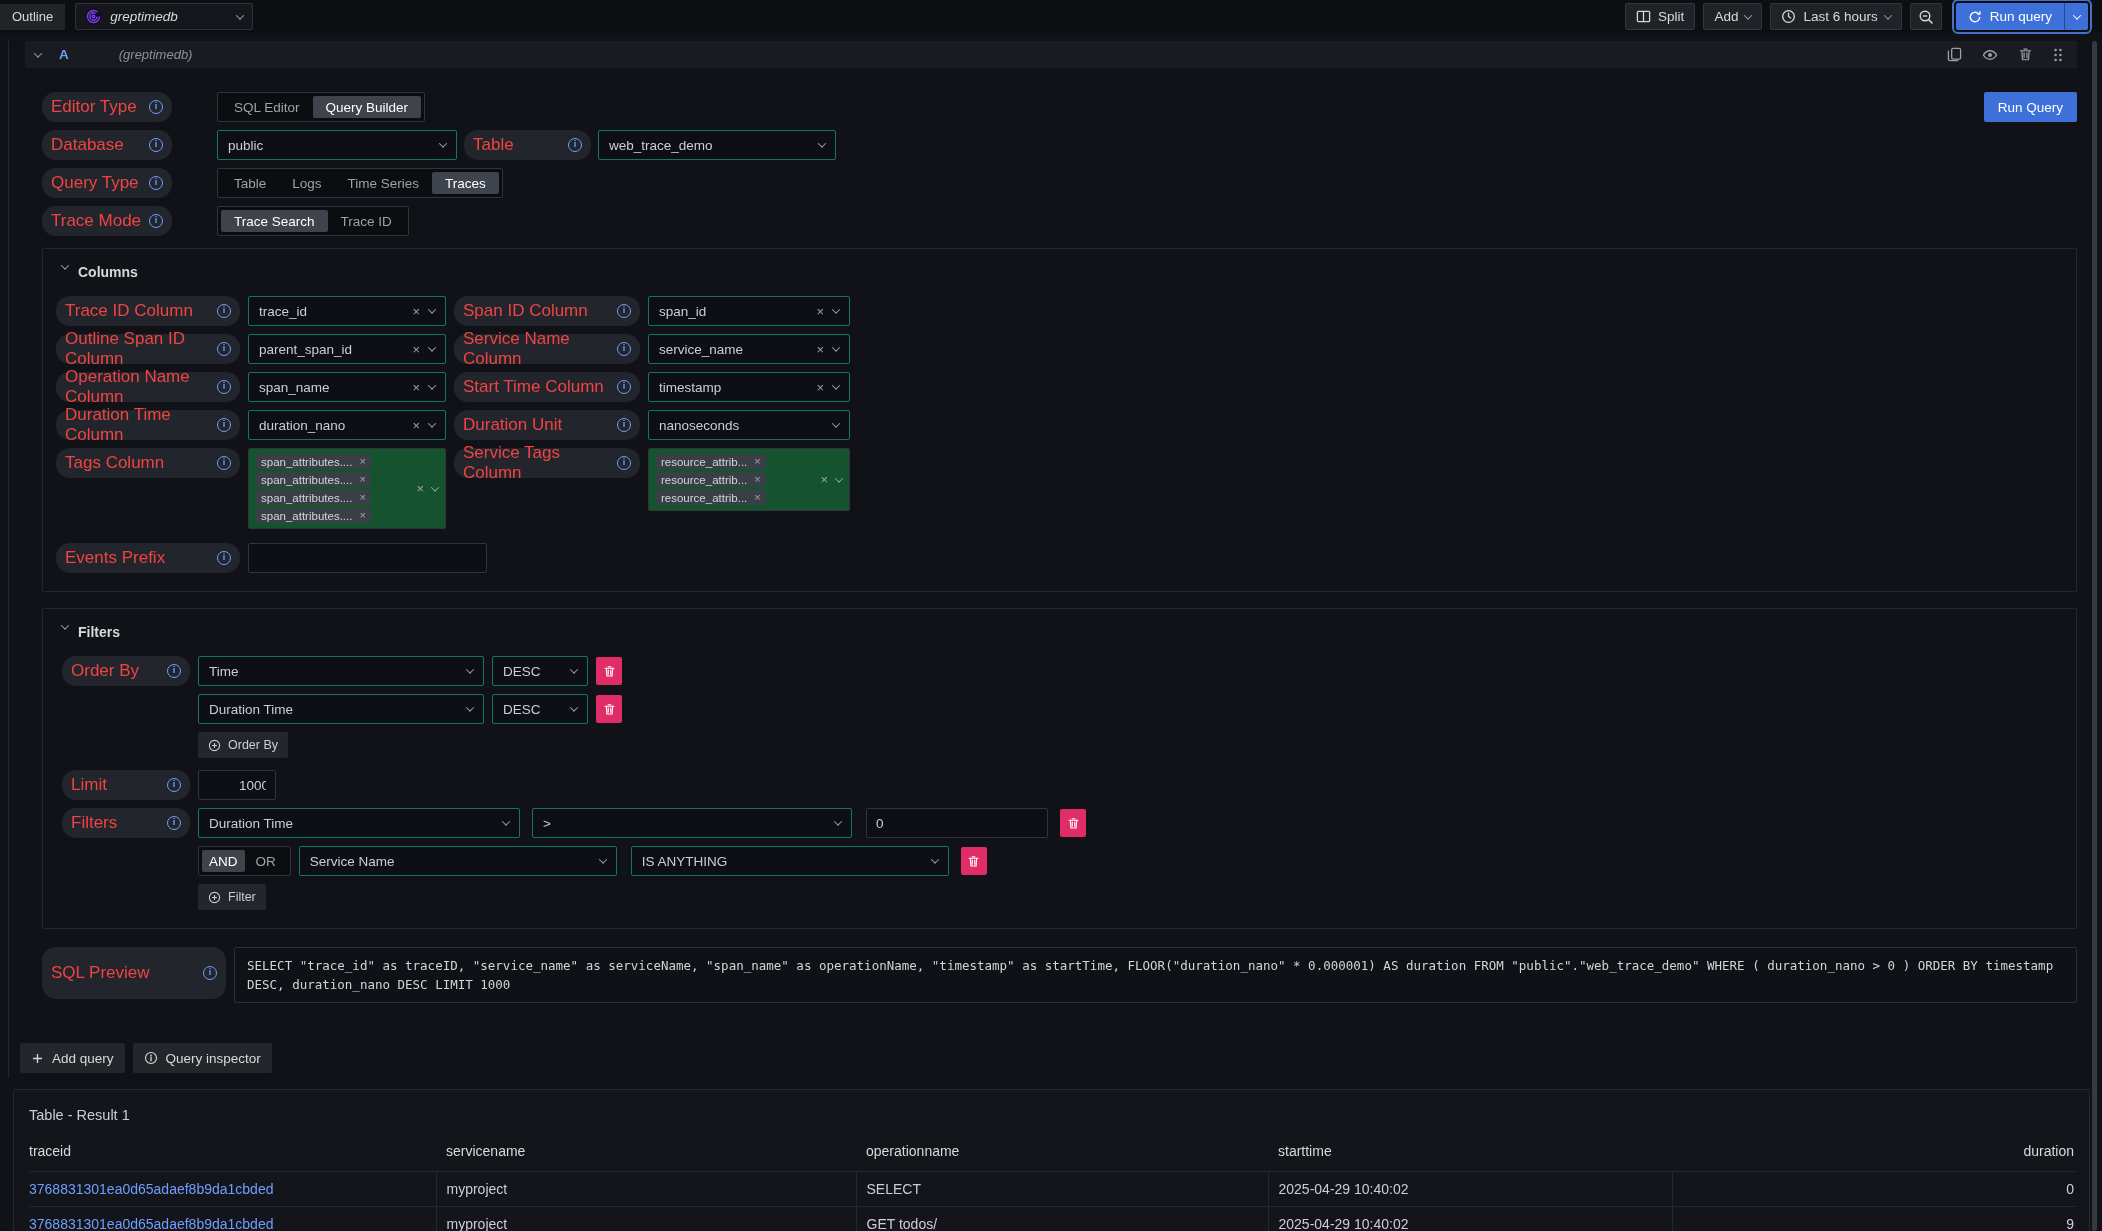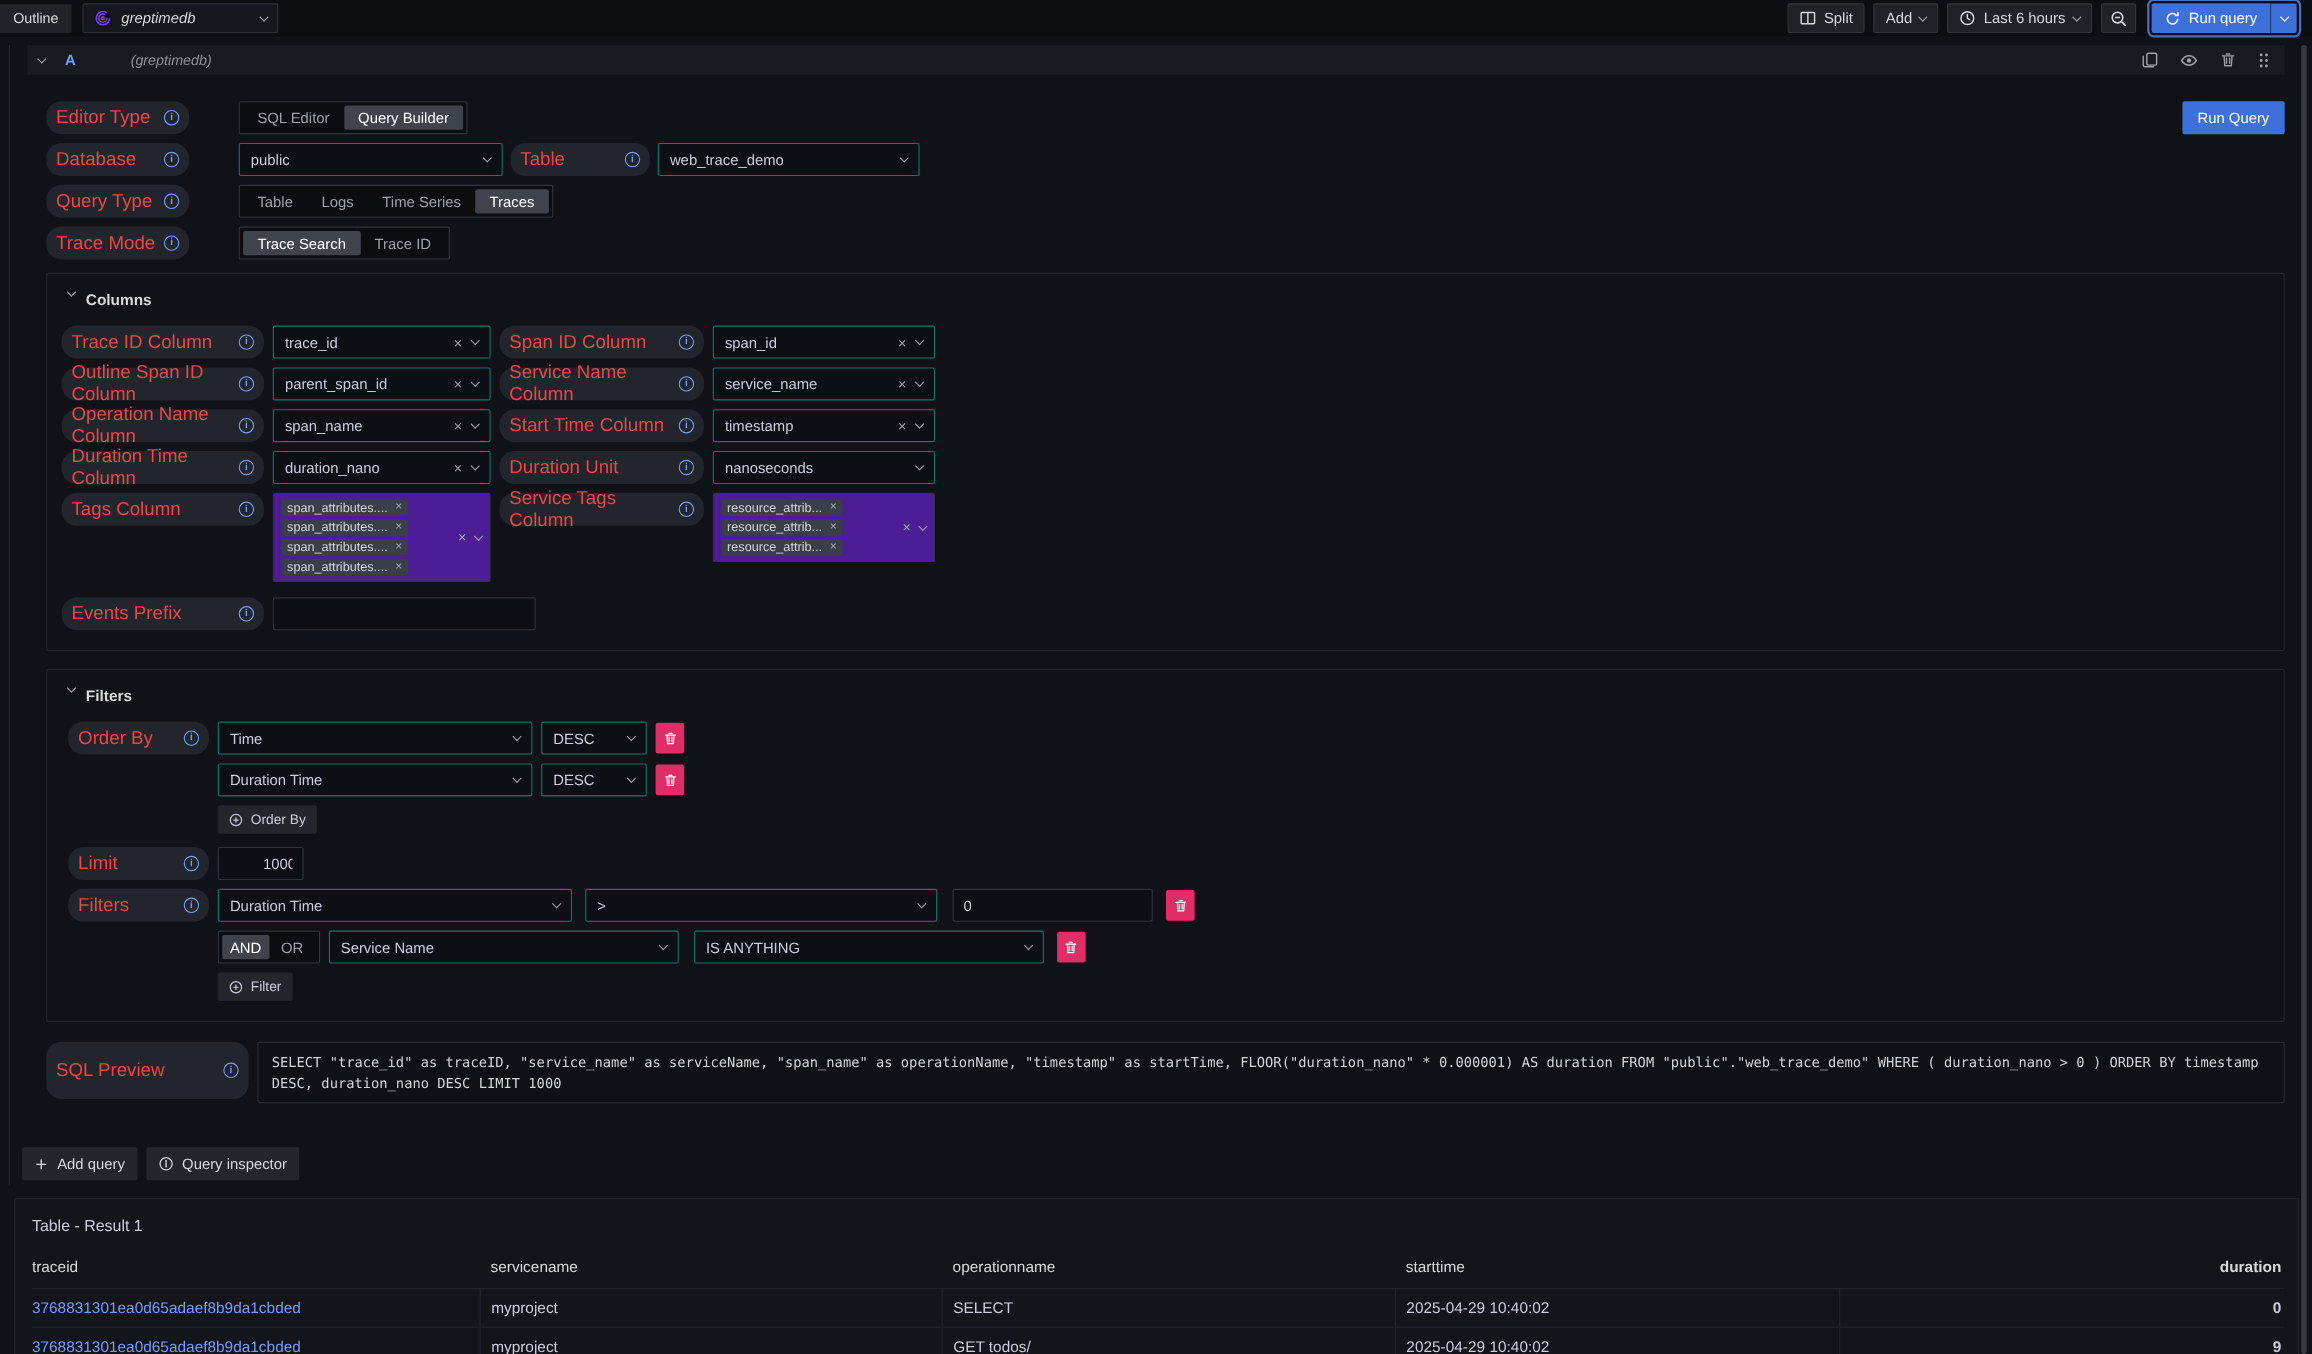--- a/index.html
+++ b/index.html
@@ -45,21 +45,21 @@
   .inp { height:30px; background:#0d0f14; border:1px solid #2f343d; border-radius:2px; color:#ccccdc; font-size:13.5px; padding:0 9px; font-family:inherit; }
 
   .rgroup { display:inline-flex; background:#0c0d11; border:1px solid #2f343d; border-radius:2px; padding:3px; height:30px; }
   .ropt { display:flex; align-items:center; padding:0 13px; border-radius:2px; color:#9fa1a8; font-size:13.5px; cursor:pointer; white-space:nowrap; }
   .ropt.on { background:#3e434c; color:#fff; font-weight:500; }
 
   .fieldset { border:1px solid #25272e; border-radius:2px; margin:12px 0 0 0; padding:13px 16px 18px 13px; }
   .fs-head { display:flex; gap:10px; margin:2px 0 16px 6px; color:#d8d9da; font-size:14px; font-weight:600; cursor:pointer; }
   .fgrid { display:flex; gap:8px; margin-bottom:8px; align-items:flex-start; }
   .wl1 { width:184px; } .ws1 { width:198px; } .wl2 { width:186px; } .ws2 { width:202px; }
-  .msel { background:#4c1d95; border:1px solid #2f343d; border-radius:2px; padding:5px 7px; display:flex; }
+  .msel { background:#14532d; border:1px solid #2f343d; border-radius:2px; padding:5px 7px; display:flex; }
   .chips { display:flex; flex-direction:column; gap:3px; }
   .chip { background:#3a3f47; border-radius:2px; color:#d4d5d8; font-size:11.5px; padding:1.5px 5px; display:flex; align-items:center; gap:7px; width:fit-content; white-space:nowrap; cursor:default; }
   .chip .xmark { font-size:11px; }
   .msel .adorn { margin-left:auto; align-self:center; display:flex; align-items:center; gap:8px; color:#9da0a6; }
 
   .f-label { width:128px; }
   .indent { margin-left:136px; }
   .trash-btn { width:26px; height:28px; margin-left:8px; background:#e02d67; border:none; border-radius:2px; color:#fff; display:flex; align-items:center; justify-content:center; cursor:pointer; }
   .mini-btn { height:26px; display:inline-flex; align-items:center; gap:7px; background:#24262c; border:none; border-radius:2px; color:#ccccdc; font-size:12.5px; font-weight:500; padding:0 10px; cursor:pointer; }
   .andor { display:inline-flex; background:#0c0d11; border:1px solid #2f343d; border-radius:2px; padding:3px; height:30px; }
@@ -73,21 +73,21 @@
   .pbtn { height:30px; display:inline-flex; align-items:center; gap:8px; background:#24262c; border:none; border-radius:2px; color:#d8d9da; font-size:13.5px; font-weight:500; padding:0 11px; cursor:pointer; }
 
   
   .panel { margin:16px 0 0 13px; width:2077px; height:200px; border:1px solid #25272e; border-radius:2px; background:#13151a; padding:17px 13px 0 15px; }
   .panel-title { font-size:14.5px; font-weight:500; color:#ccccdc; margin-bottom:14px; }
   table.result { width:100%; border-collapse:collapse; table-layout:fixed; font-size:14px; }
   table.result col.c1{width:407px;} table.result col.c2{width:420px;} table.result col.c3{width:412px;} table.result col.c4{width:404px;}
   table.result th { text-align:left; font-weight:500; color:#d8d9da; padding:6px 8px 12px 0; }
   table.result td { padding:9px 8px 9px 0; border-top:1px solid #24272e; color:#ccccdc; }
   table.result td:not(:last-child) { border-right:1px solid #24272e; }
-  table.result th.num, table.result td.num { text-align:right; padding-right:2px;font-weight:bold; }
+  table.result th.num, table.result td.num { text-align:right; padding-right:2px; }
   table.result td:not(:first-child), table.result th:not(:first-child) { padding-left:10px; }
   a.trace-link { color:#6e9fff; text-decoration:none; cursor:pointer; }
 
   svg { display:block; }
 </style>
 </head>
 <body>
 
 <div class="page">
 

